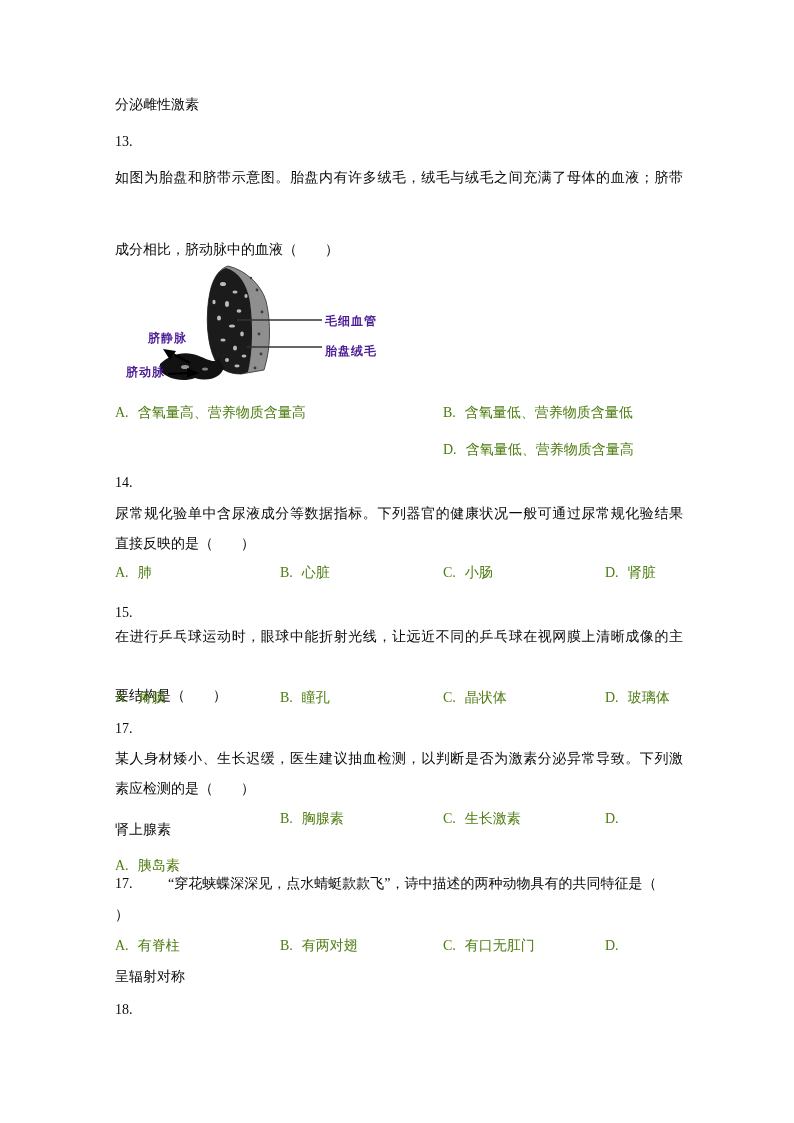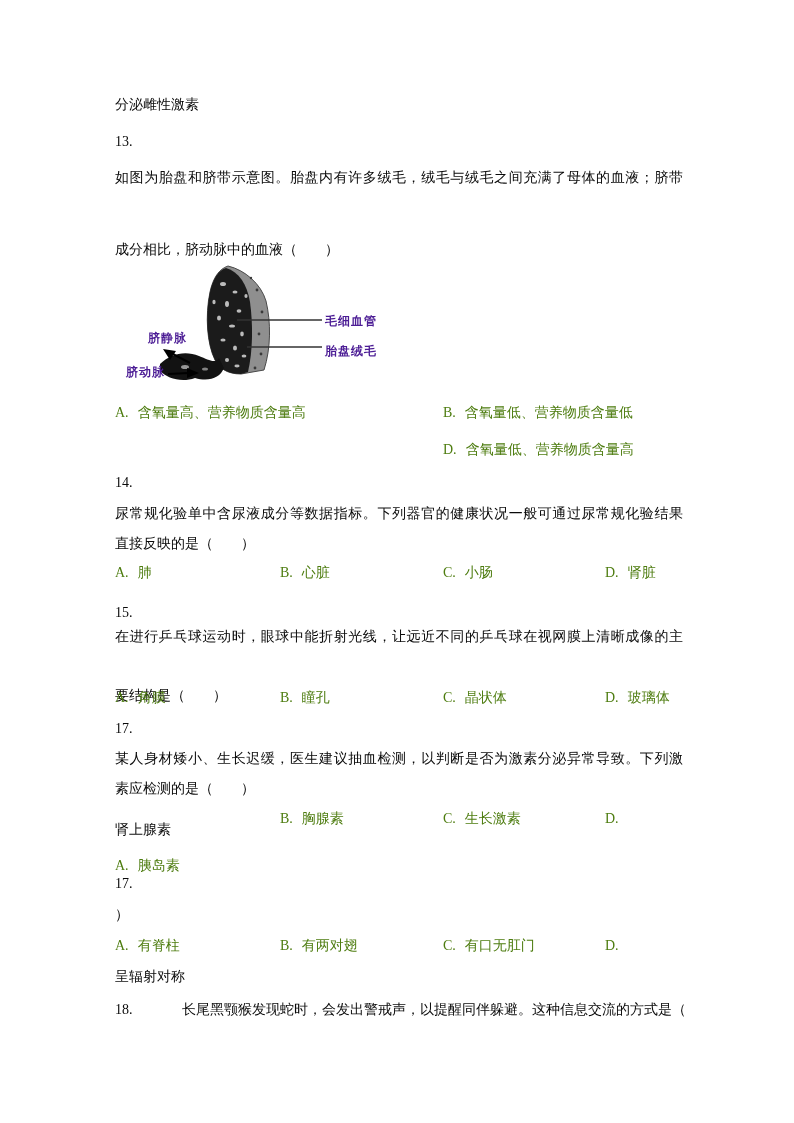--- a/index.html
+++ b/index.html
@@ -130,23 +130,23 @@
   <div class="line" style="left:115px;top:719px">17.</div>
   <div class="line just" style="left:115px;top:749px">某人身材矮小、生长迟缓，医生建议抽血检测，以判断是否为激素分泌异常导致。下列激</div>
   <div class="line" style="left:115px;top:779px">素应检测的是（　　）</div>
   <div class="opt" style="left:115px;top:856px"><span>A.</span><span class="opt-text">胰岛素</span></div>
   <div class="opt" style="left:280px;top:809px"><span>B.</span><span class="opt-text">胸腺素</span></div>
   <div class="opt" style="left:443px;top:809px"><span>C.</span><span class="opt-text">生长激素</span></div>
   <div class="opt" style="left:605px;top:809px"><span>D.</span></div>
   <div class="line" style="left:115px;top:820px">肾上腺素</div>
 
   <div class="line" style="left:115px;top:874px">17.</div>
+  <div class="line" style="left:168px;top:874px">“穿花蛱蝶深深见，点水蜻蜓款款飞”，诗中描述的两种动物具有的共同特征是（</div>
   <div class="line" style="left:115px;top:905px">）</div>
   <div class="opt" style="left:115px;top:936px"><span>A.</span><span class="opt-text">有脊柱</span></div>
   <div class="opt" style="left:280px;top:936px"><span>B.</span><span class="opt-text">有两对翅</span></div>
   <div class="opt" style="left:443px;top:936px"><span>C.</span><span class="opt-text">有口无肛门</span></div>
   <div class="opt" style="left:605px;top:936px"><span>D.</span></div>
   <div class="line" style="left:115px;top:967px">呈辐射对称</div>
 
   <div class="line" style="left:115px;top:1000px">18.</div>
-  <div class="line" style="left:182px;top:1000px">长尾黑颚猴发现蛇时，会发出警戒声，以提醒同伴躲避。这种信息交流的方式是（</div>
 
 </div>
 
 </body></html>

